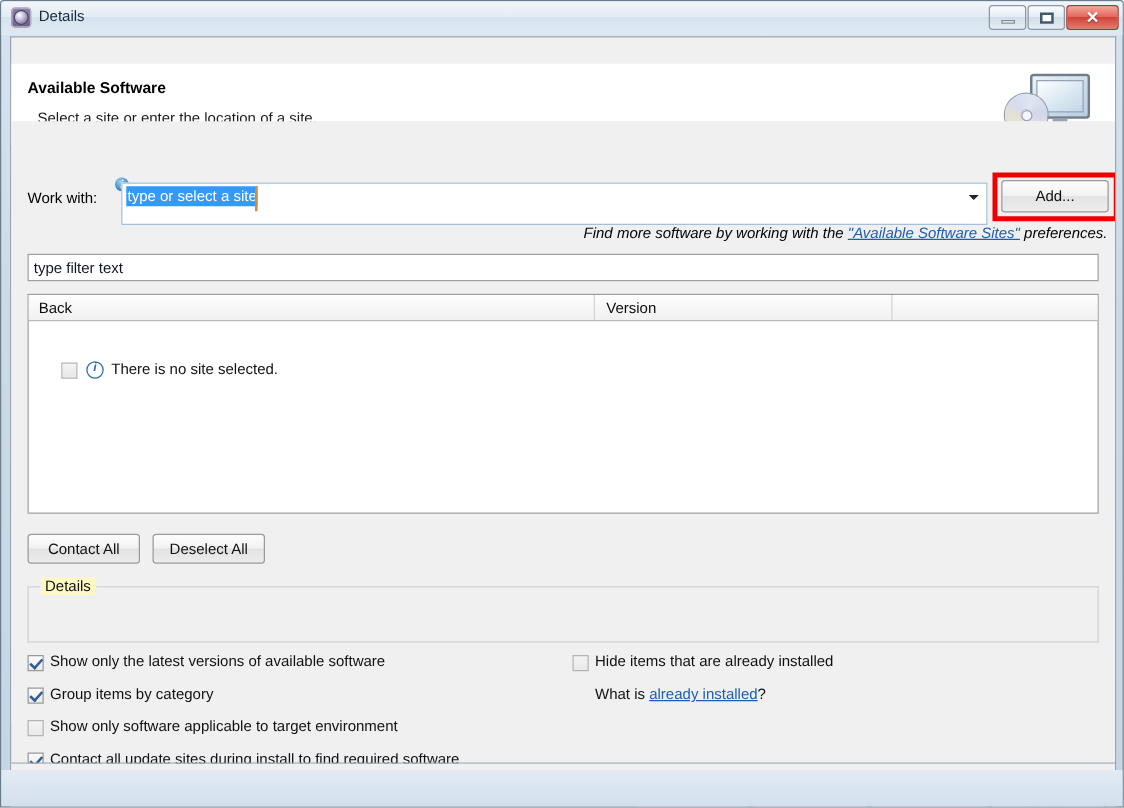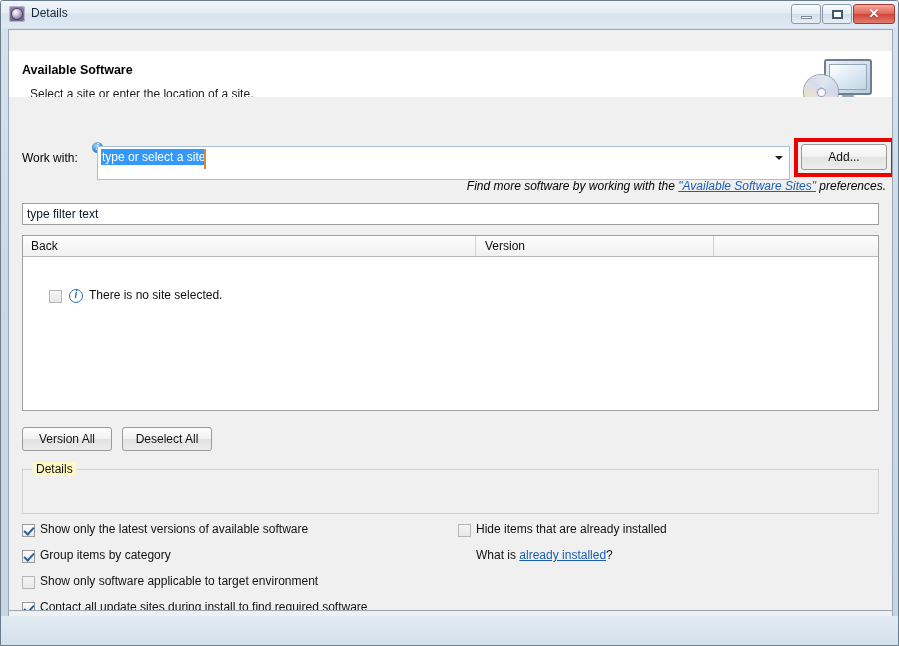--- a/index.html
+++ b/index.html
@@ -601,21 +601,21 @@
           <div class="th" id="th-version">Version</div>
           <div class="th" id="th-blank"></div>
         </div>
         <div id="row0">
           <div id="row0-check"></div>
           <div id="row0-info"></div>
           <div id="row0-text">There is no site selected.</div>
         </div>
       </div>
 
-      <div class="smallbtn" id="btn-selectall">Version All</div>
+      <div class="smallbtn" id="btn-selectall">Contact All</div>
       <div class="smallbtn" id="btn-deselectall">Deselect All</div>
 
       <div id="details-top-left"></div>
       <div id="details-top-right"></div>
       <div id="details-group">
         
       </div>
       <div id="details-legend">Details</div>
 
       <div class="optrow" id="opt1">

